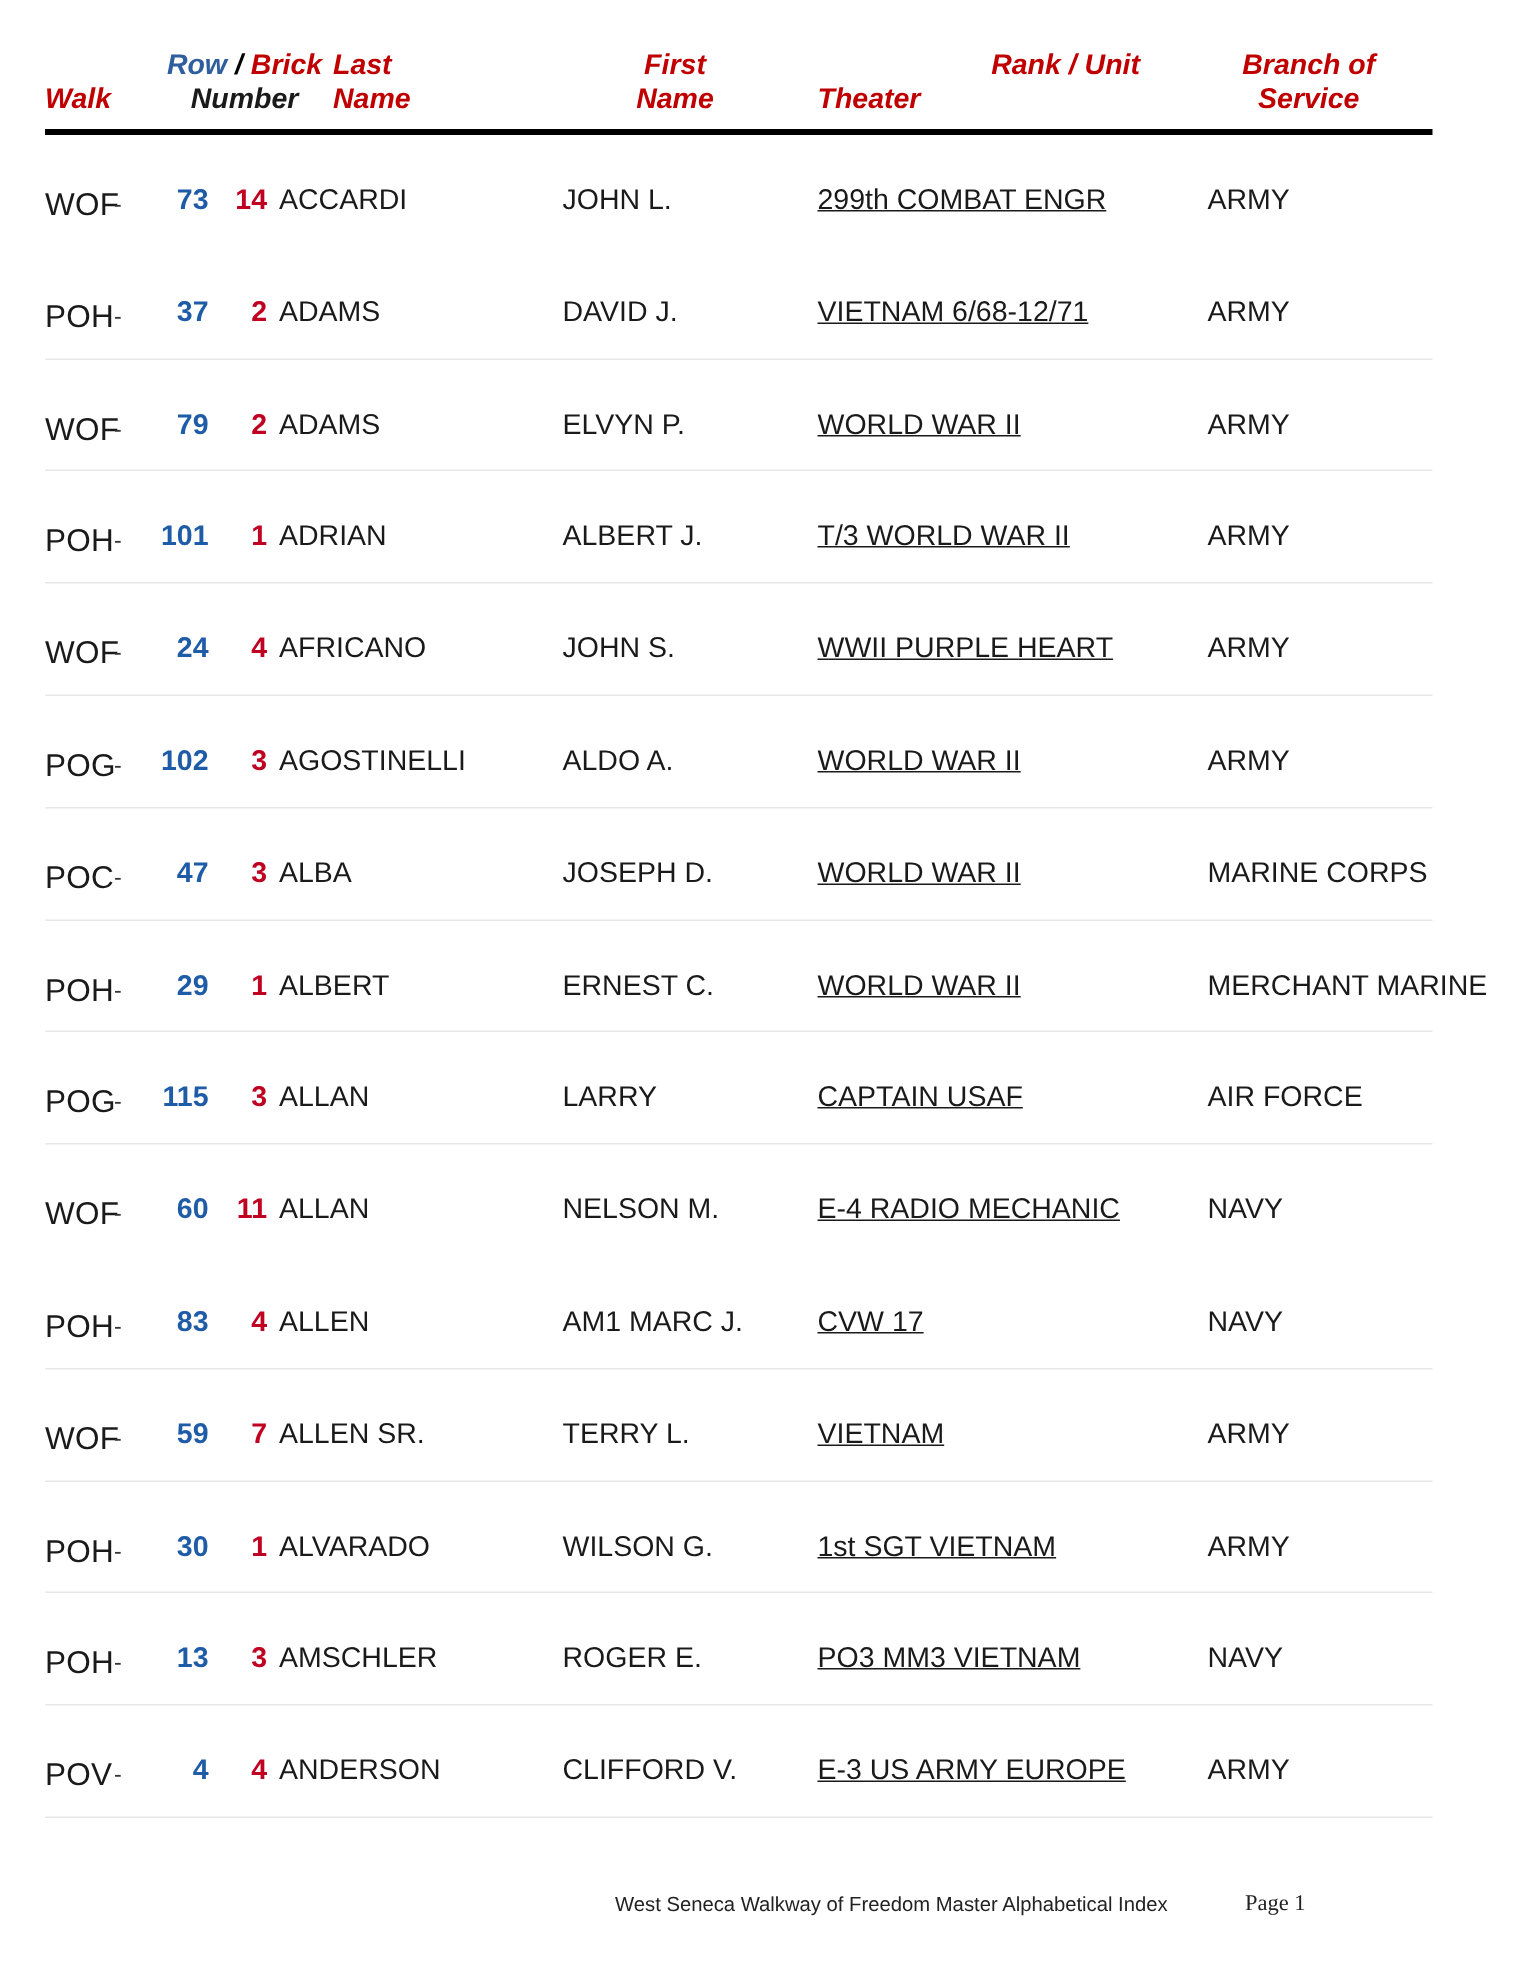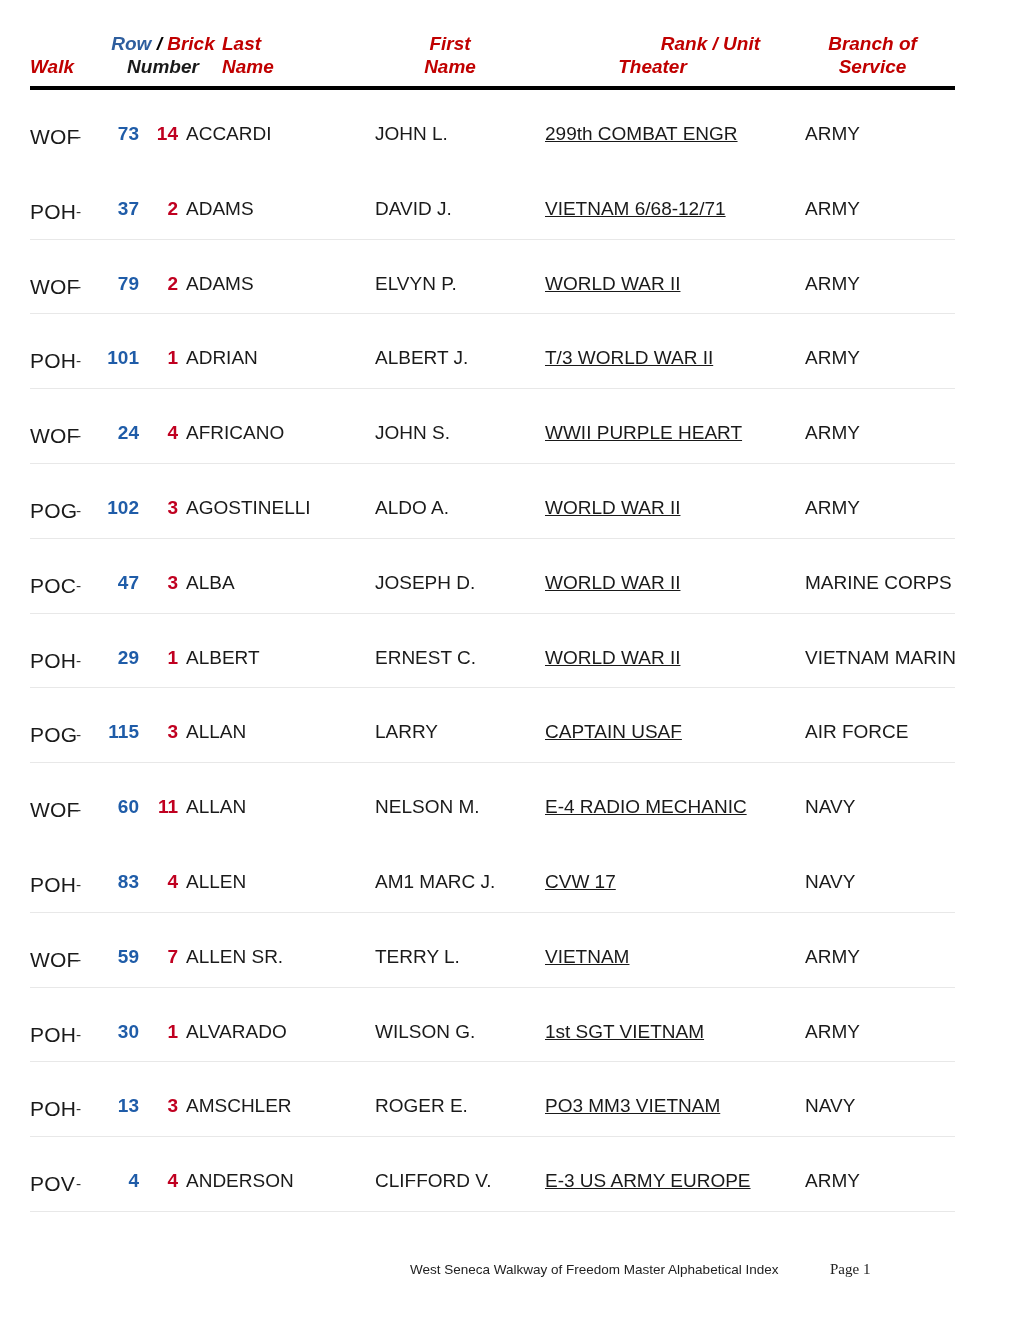--- a/index.html
+++ b/index.html
@@ -42,21 +42,21 @@
     white-space: nowrap;
   }
   .head-walk   { left: 30px;  top: 55px; }
   .head-rowbrick { left: 88px; top: 32px; width: 150px; text-align: center; }
   .head-number { left: 88px;  top: 55px; width: 150px; text-align: center; color: #1a1a1a; font-weight: 600;}
   .head-last   { left: 222px; top: 32px; width: 130px; text-align: left; }
   .head-lastb  { left: 222px; top: 55px; width: 130px; text-align: left; }
   .head-first  { left: 370px; top: 32px; width: 160px; text-align: center; }
   .head-firstb { left: 370px; top: 55px; width: 160px; text-align: center; }
   .head-rank   { left: 545px; top: 32px; width: 215px; text-align: right; }
-  .head-rankb  { left: 545px; top: 55px; width: 215px; text-align: center; }
+  .head-rankb  { left: 545px; top: 55px; width: 215px; }
   .head-branch { left: 790px; top: 32px; width: 165px; text-align: center; }
   .head-branchb{ left: 790px; top: 55px; width: 165px; text-align: center; }
 
   .hrow-blue { color: #2E5E9E; }
   .hrow-slash { color: #000000; font-weight: 700; }
   .hrow-red { color: #C00000; }
 
   .rule {
     position: absolute;
     left: 30px;
@@ -250,21 +250,21 @@
           <div class="sep"></div>
         </div>
         <div class="row">
           <div class="cell c-walk">POH</div>
           <div class="cell c-dash">-</div>
           <div class="cell c-row">29</div>
           <div class="cell c-brick">1</div>
           <div class="cell c-last">ALBERT</div>
           <div class="cell c-first">ERNEST C.</div>
           <div class="cell c-rank">WORLD WAR II</div>
-          <div class="cell c-branch">VIETNAM MARIN</div>
+          <div class="cell c-branch">MERCHANT MARINE</div>
           <div class="sep"></div>
         </div>
         <div class="row">
           <div class="cell c-walk">POG</div>
           <div class="cell c-dash">-</div>
           <div class="cell c-row">115</div>
           <div class="cell c-brick">3</div>
           <div class="cell c-last">ALLAN</div>
           <div class="cell c-first">LARRY</div>
           <div class="cell c-rank">CAPTAIN USAF</div>

